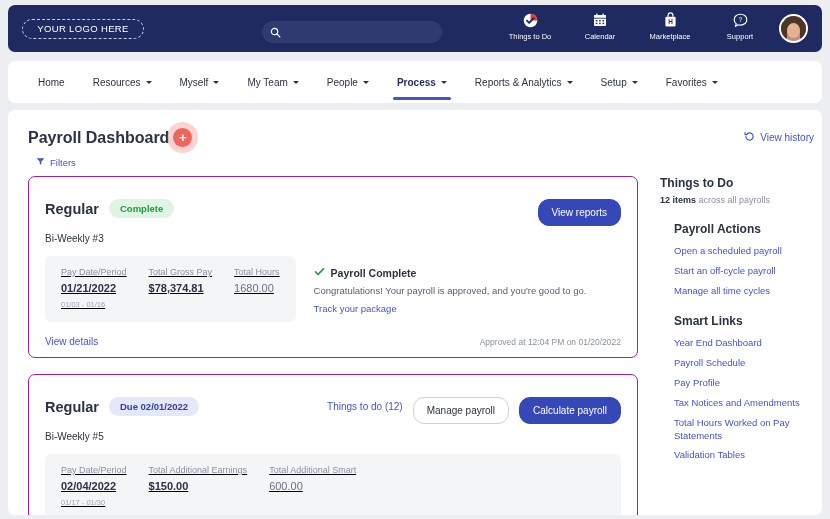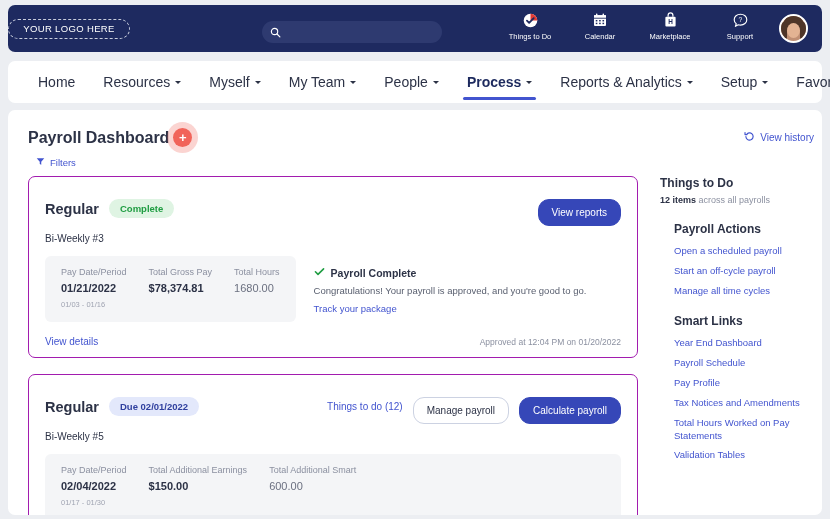--- a/index.html
+++ b/index.html
@@ -11,21 +11,21 @@
   }
   .app { width: 830px; height: 519px; position: relative; }
 
   
   .topbar {
     position: absolute; left: 8px; top: 5px; right: 8px; height: 47px;
     background: #1e2a60; border-radius: 7px;
     display: flex; align-items: center;
   }
   .logo-box {
-    width: 122px; height: 20px;
+    margin-left: 14px; width: 122px; height: 20px;
     border: 1px dashed #c9cedd; border-radius: 10px;
     display: flex; align-items: center; justify-content: center;
     color: #ffffff; font-size: 9.5px; letter-spacing: .35px;
   }
   .search-wrap { position: absolute; left: 254px; top: 16px; }
   .search-box {
     width: 180px; height: 22px; border-radius: 11px;
     background: #2e3a70; display: flex; align-items: center;
     padding-left: 8px;
   }
@@ -64,21 +64,21 @@
   }
 
   
   .mainnav {
     position: absolute; left: 8px; top: 61px; right: 8px; height: 42px;
     background: #ffffff; border-radius: 7px;
     display: flex; align-items: center; padding-left: 16px;
   }
   .navitem {
     position: relative; height: 36px; display: flex; align-items: center;
-    padding: 0 14px; font-size: 14px; color: #2c3246; cursor: pointer;
+    padding: 0 14px; font-size: 10px; color: #2c3246; cursor: pointer;
     white-space: nowrap;
   }
   .navitem .caret {
     margin-left: 5px; width: 0; height: 0;
     border-left: 3px solid transparent; border-right: 3px solid transparent;
     border-top: 3.5px solid #2c3246;
   }
   .navitem.active { color: #1d2a5e; font-weight: bold; }
   .navitem.active::after {
     content: ""; position: absolute; left: 10px; right: 10px; bottom: 0;
@@ -146,21 +146,21 @@
   .btn-outline { background: #ffffff; color: #2c3246; border: 1px solid #ccd2e2; }
   .subtitle { font-size: 10px; color: #2c3246; margin-top: 7px; }
 
   .detail-row { display: flex; margin-top: 12px; gap: 0; }
   .detail-grey {
     background: #f4f5f7; border-radius: 6px;
     padding: 11px 16px 13px 16px;
     display: flex; gap: 22px;
   }
   .detail-grey.wide { flex: 1; }
-  .dcol { min-width: 0; }
+  .dcol { min-width: 0; text-decoration: underline; }
   .dlabel { font-size: 9px; color: #8b90a0; white-space: nowrap; }
   .dvalue { font-size: 11px; font-weight: bold; color: #2c3246; margin-top: 5px; white-space: nowrap; }
   .dvalue.plain { font-weight: normal; color: #6b7080; }
   .dsub { font-size: 7.5px; color: #a0a4b2; margin-top: 6px; white-space: nowrap; }
 
   .complete-block { padding: 10px 0 0 18px; flex: 1; }
   .complete-title { display: flex; align-items: center; gap: 6px; font-size: 10.5px; font-weight: bold; color: #2c3246; }
   .complete-desc { font-size: 9.5px; color: #5a6070; margin-top: 6px; }
   .track-link { font-size: 9.5px; color: #4254cf; margin-top: 7px; cursor: pointer; display: inline-block; }
 

